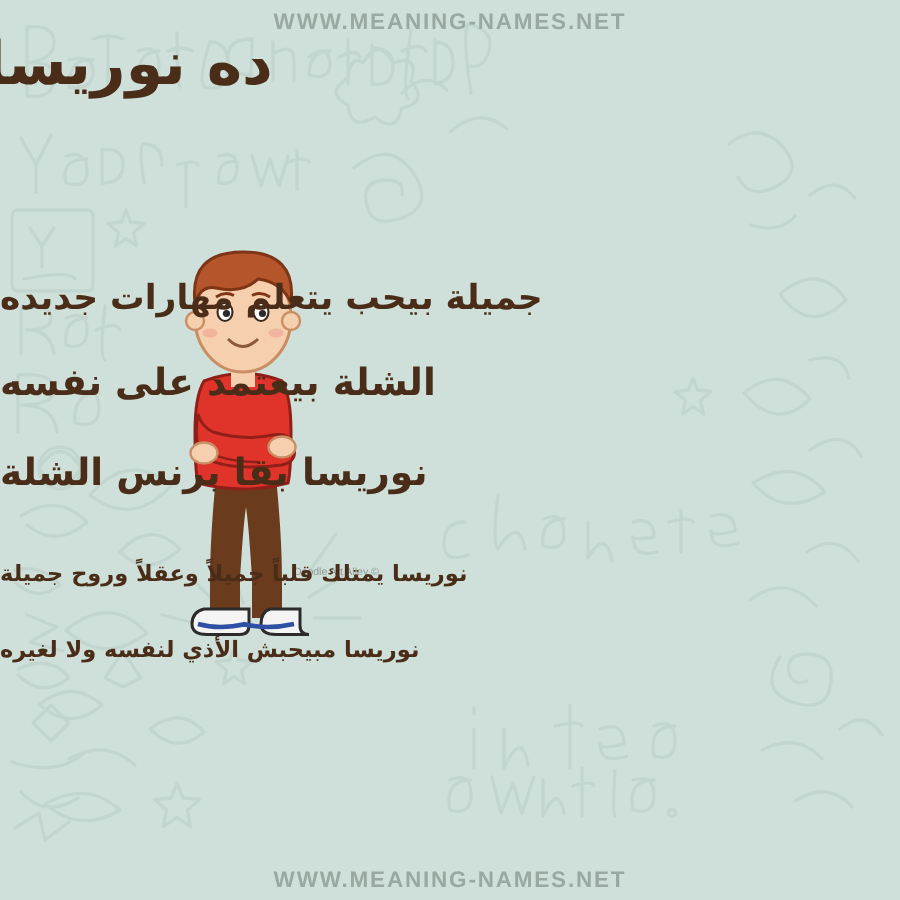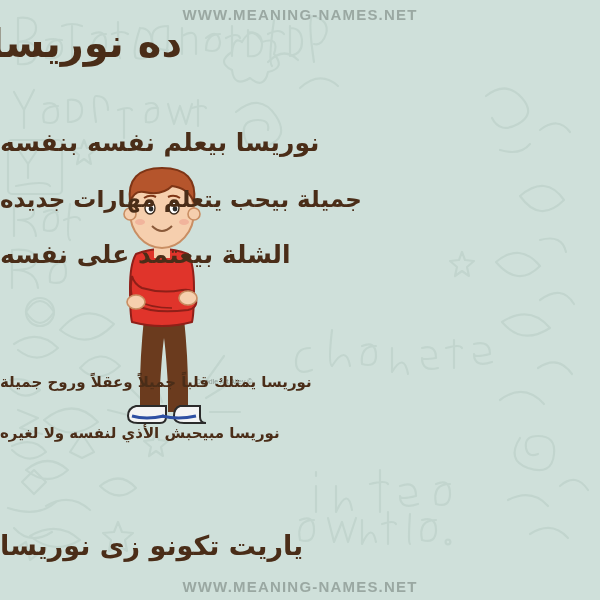--- a/index.html
+++ b/index.html
@@ -239,21 +239,20 @@
     <path d="M60 76 q10 10 20 0" stroke="#8a5a3a" stroke-width="2" fill="none"></path>
   </svg>
 
   <div id="credit">Doodle Art Alley ©</div>
 
   <div class="wm top">WWW.MEANING-NAMES.NET</div>
   <div class="wm bottom">WWW.MEANING-NAMES.NET</div>
 
   <div id="lines">
     <div class="line title">ده نوريسا</div>
-    <div class="line l1">نوريسا بيعلم نفسه بنفسه</div>
     <div class="line l2">جميلة بيحب يتعلم مهارات جديده</div>
     <div class="line l3">الشلة بيعتمد على نفسه</div>
+    <div class="line l4">نوريسا بقا برنس الشلة</div>
     <div class="line l5">نوريسا يمتلك قلباً جميلاً وعقلاً وروح جميلة</div>
     <div class="line l6">نوريسا مبيحبش الأذي لنفسه ولا لغيره</div>
-    <div class="line footer">ياريت تكونو زى نوريسا</div>
   </div>
 
 </div>
 
 </body></html>

